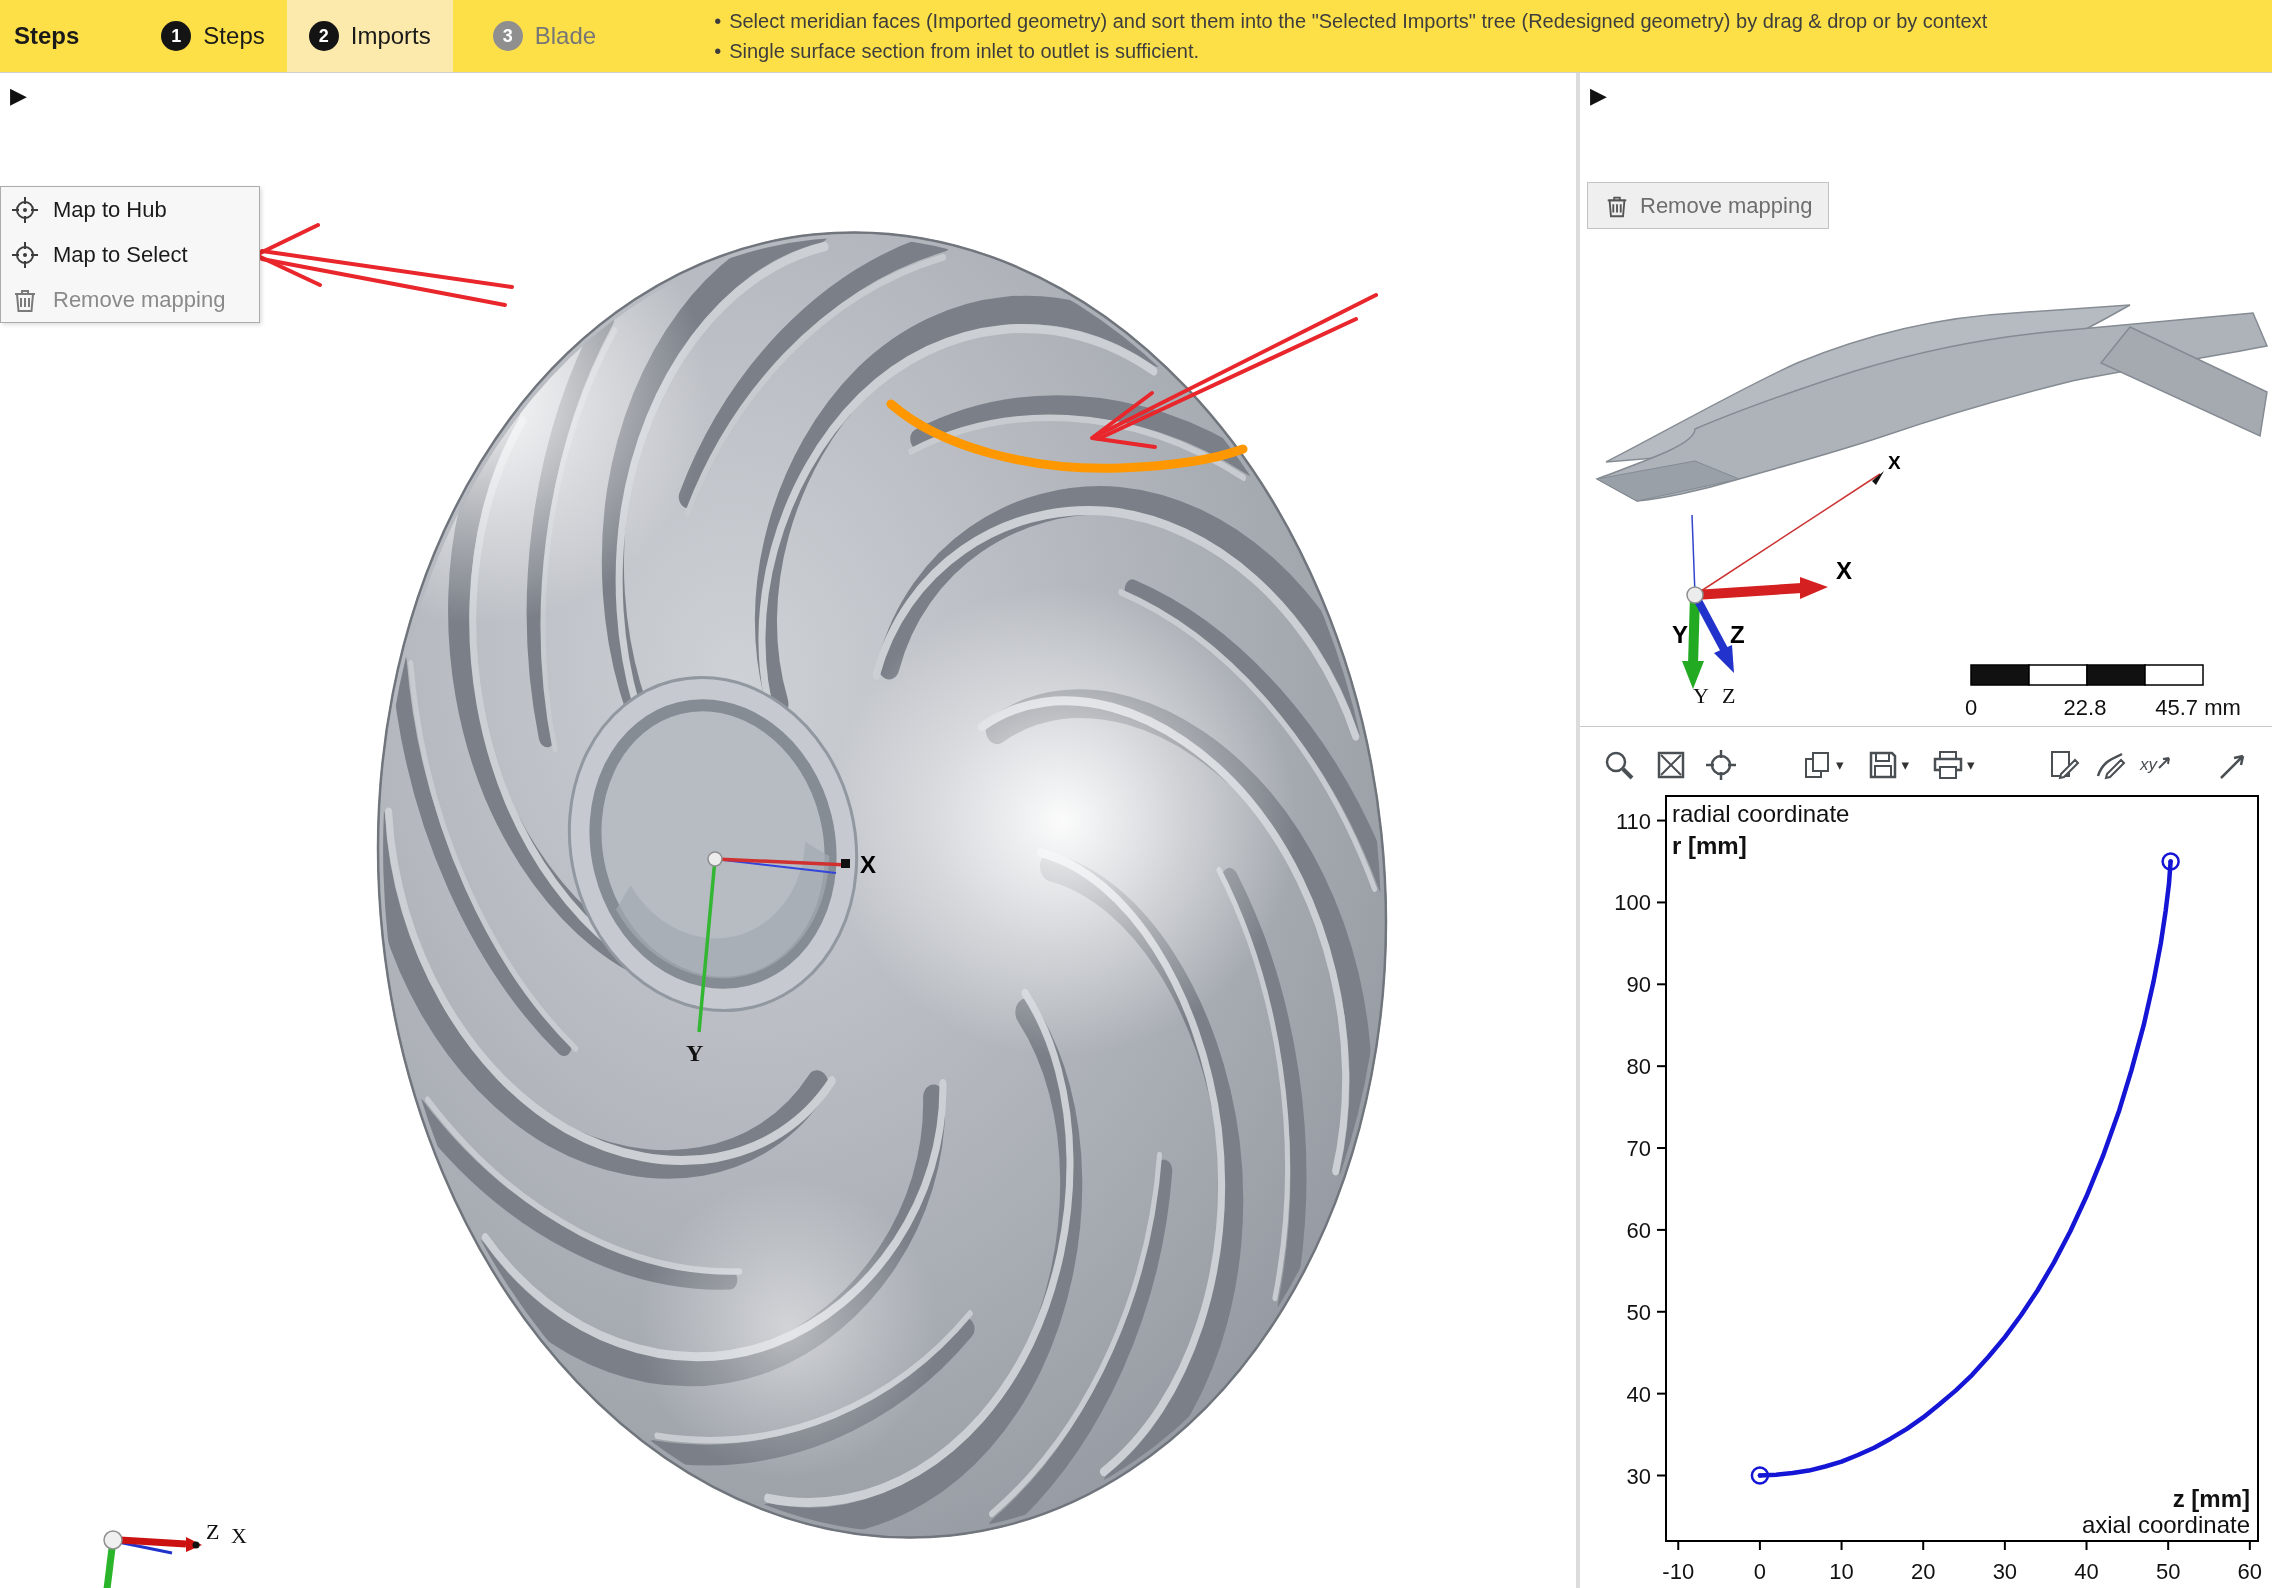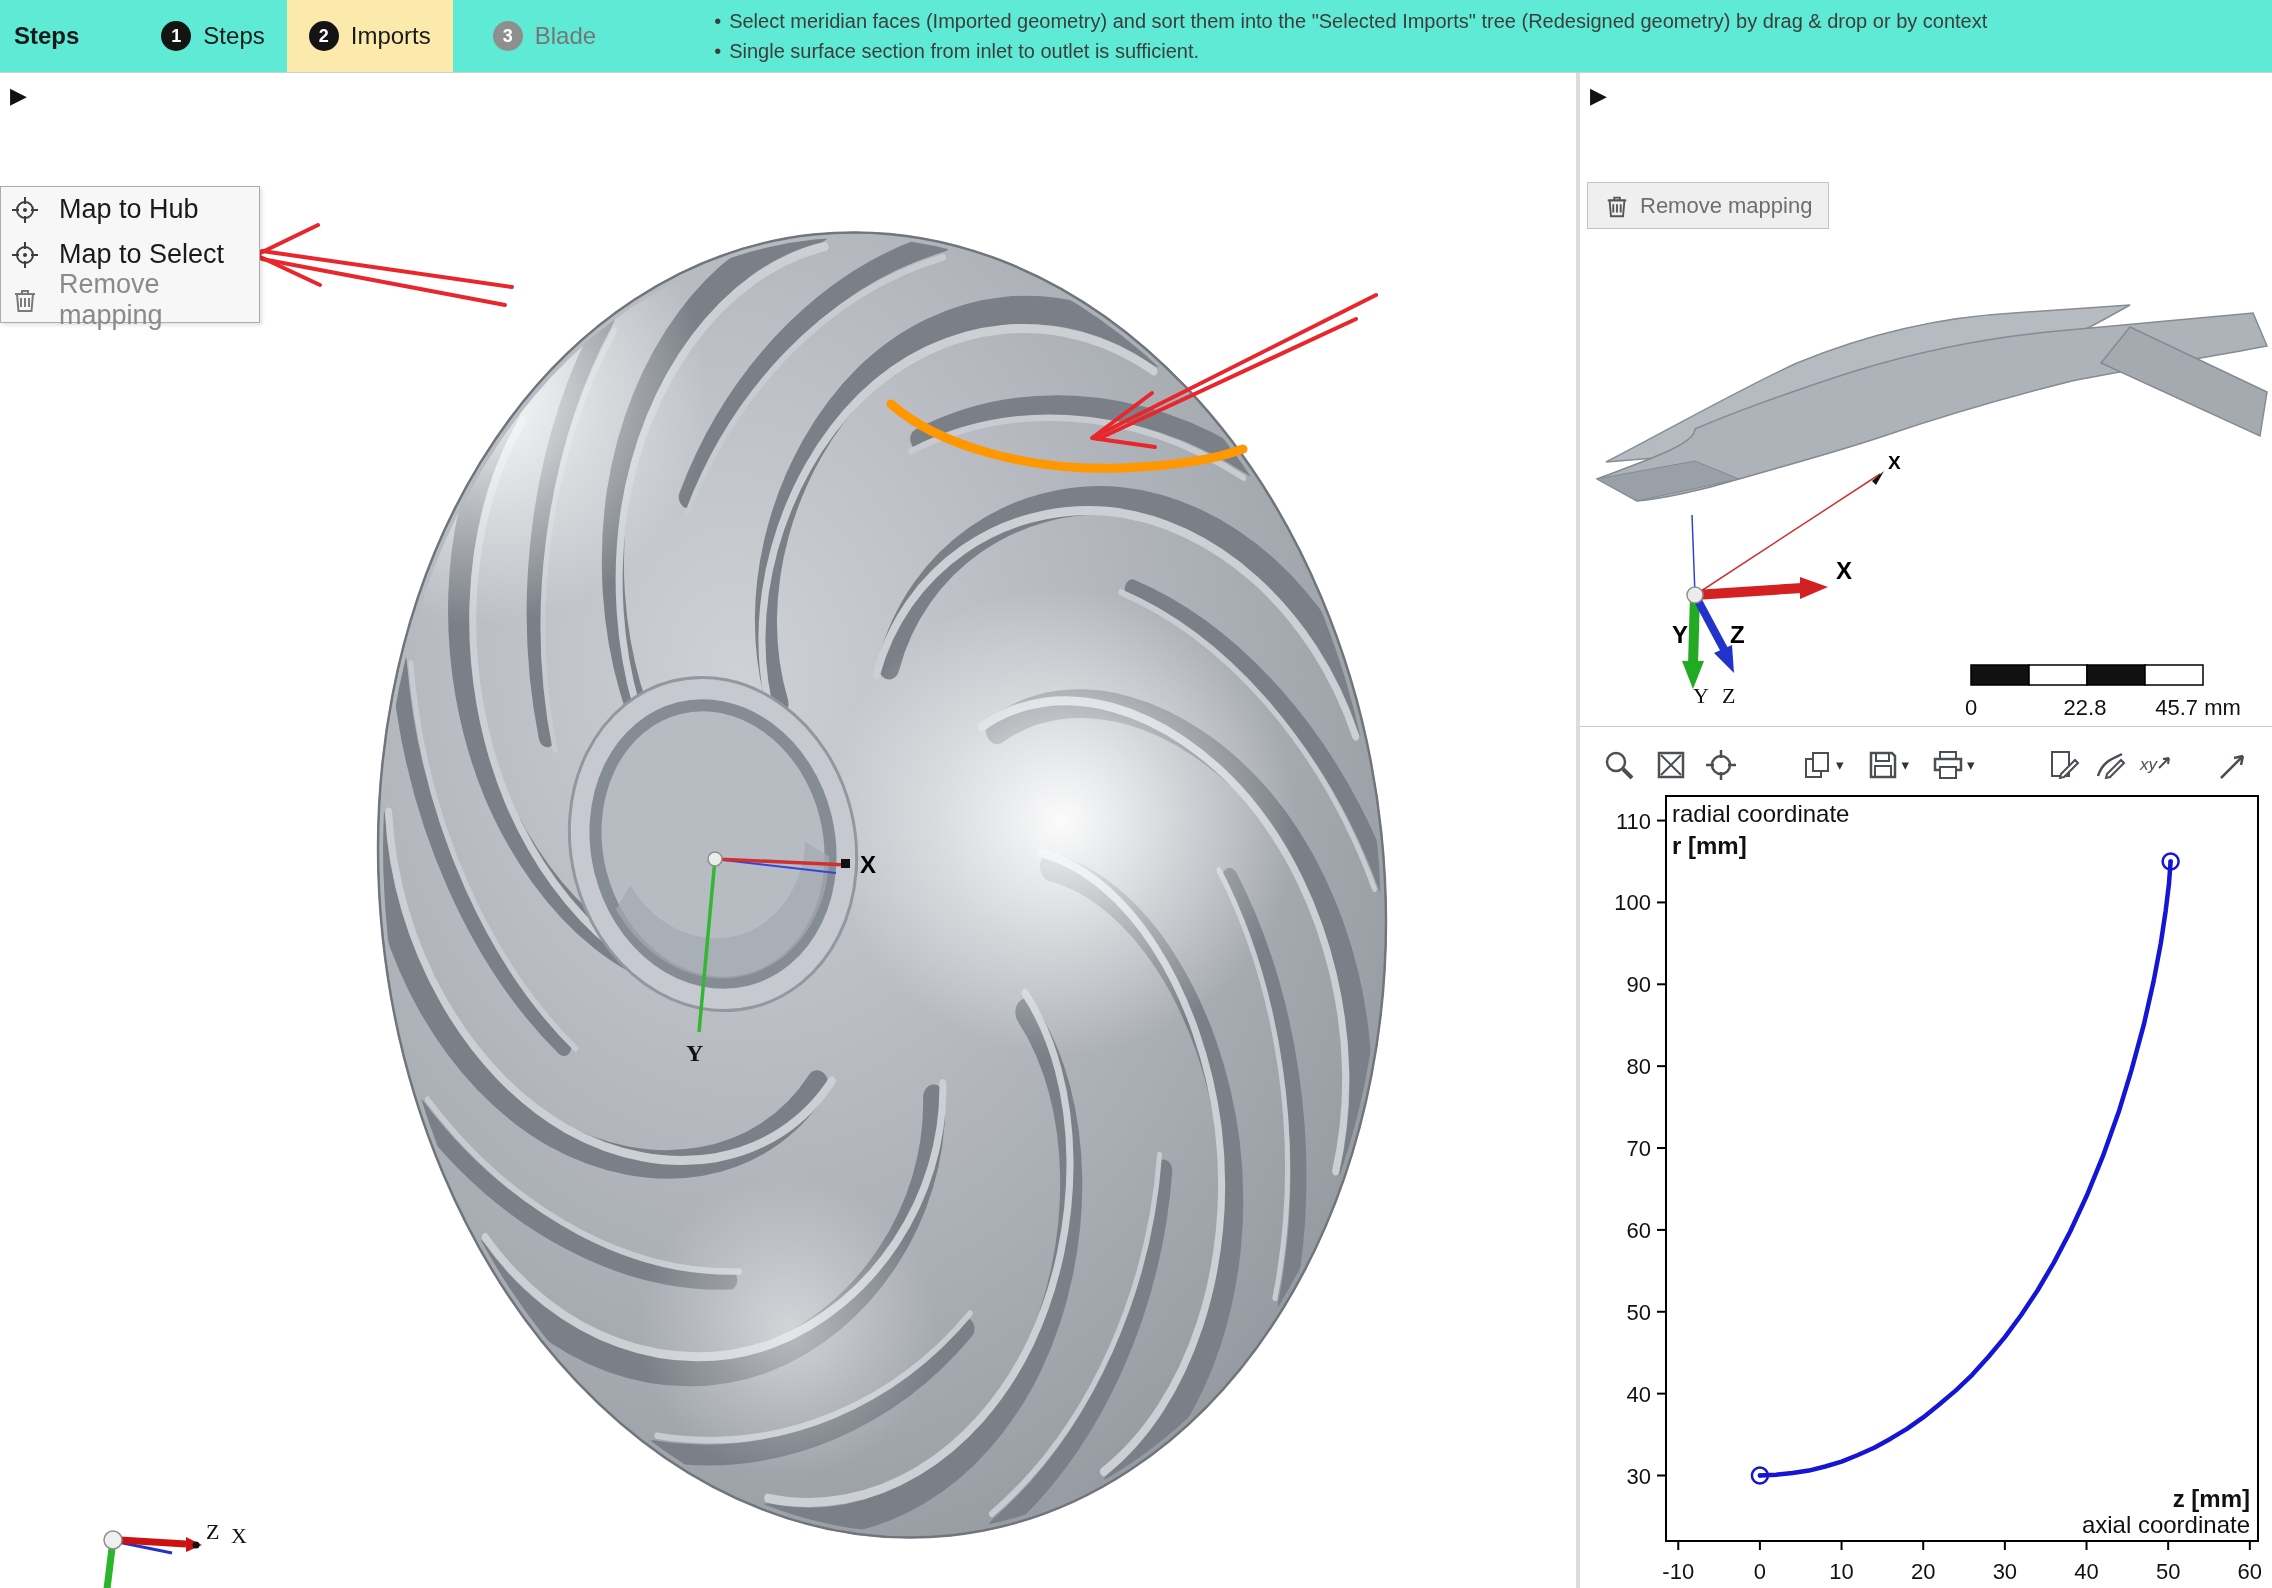--- a/index.html
+++ b/index.html
@@ -1,21 +1,21 @@
 <!DOCTYPE html>
 <html><head>
 <meta charset="utf-8">
 <style>
   html,body{margin:0;padding:0;}
   body{width:2272px;height:1588px;overflow:hidden;background:#fff;
        font-family:"Liberation Sans",sans-serif;color:#1a1a1a;}
   .app{width:2272px;height:1588px;display:flex;flex-direction:column;}
 
   
-  .steps-bar{height:72px;background:#5eead4;border-bottom:1px solid #cfcfcf;
+  .steps-bar{height:72px;background:#fde047;border-bottom:1px solid #cfcfcf;
     display:flex;align-items:center;flex:0 0 auto;}
   .steps-title{font-weight:bold;font-size:24px;margin-left:14px;}
   .step{display:flex;align-items:center;gap:12px;height:100%;padding:0 22px;}
   .step1{margin-left:60px;}
   .step2{background:#fce9ac;}
   .step3{margin-left:18px;}
   .step-badge{width:30px;height:30px;border-radius:50%;background:#141414;color:#fff;
     display:inline-flex;align-items:center;justify-content:center;font-size:18px;font-weight:bold;flex:0 0 auto;}
   .step3 .step-badge{background:#8f8f8f;}
   .step-label{font-size:24px;}
@@ -31,21 +31,21 @@
 
   .panel-header{height:56px;position:relative;flex:0 0 auto;}
   .panel-title{position:absolute;left:0;right:0;top:14px;text-align:center;font-size:26px;}
   .expander{position:absolute;left:10px;top:10px;font-size:22px;color:#111;}
 
   .view-svg{display:block;}
 
   
   .ctx-menu{position:absolute;left:0;top:113px;width:258px;background:#f7f7f7;
     border:1px solid #ababab;box-shadow:2px 2px 4px rgba(0,0,0,.12);z-index:5;}
-  .ctx-item{height:45px;display:flex;align-items:center;gap:20px;padding-left:10px;font-size:27px;}
+  .ctx-item{height:45px;display:flex;align-items:center;gap:14px;padding-left:10px;font-size:22px;}
   .ctx-item.disabled{color:#8a8a8a;}
   .ctx-item .mi{width:28px;height:28px;flex:0 0 auto;}
 
   
   .remove-btn{position:absolute;left:7px;top:53px;height:47px;display:flex;align-items:center;gap:10px;
     padding:0 16px;background:#efefef;border:1px solid #c3c3c3;font-size:22px;color:#6e6e6e;z-index:5;}
   .remove-btn .mi{width:26px;height:26px;}
 
   .view3d-wrap{position:relative;height:597px;flex:0 0 auto;}
 

